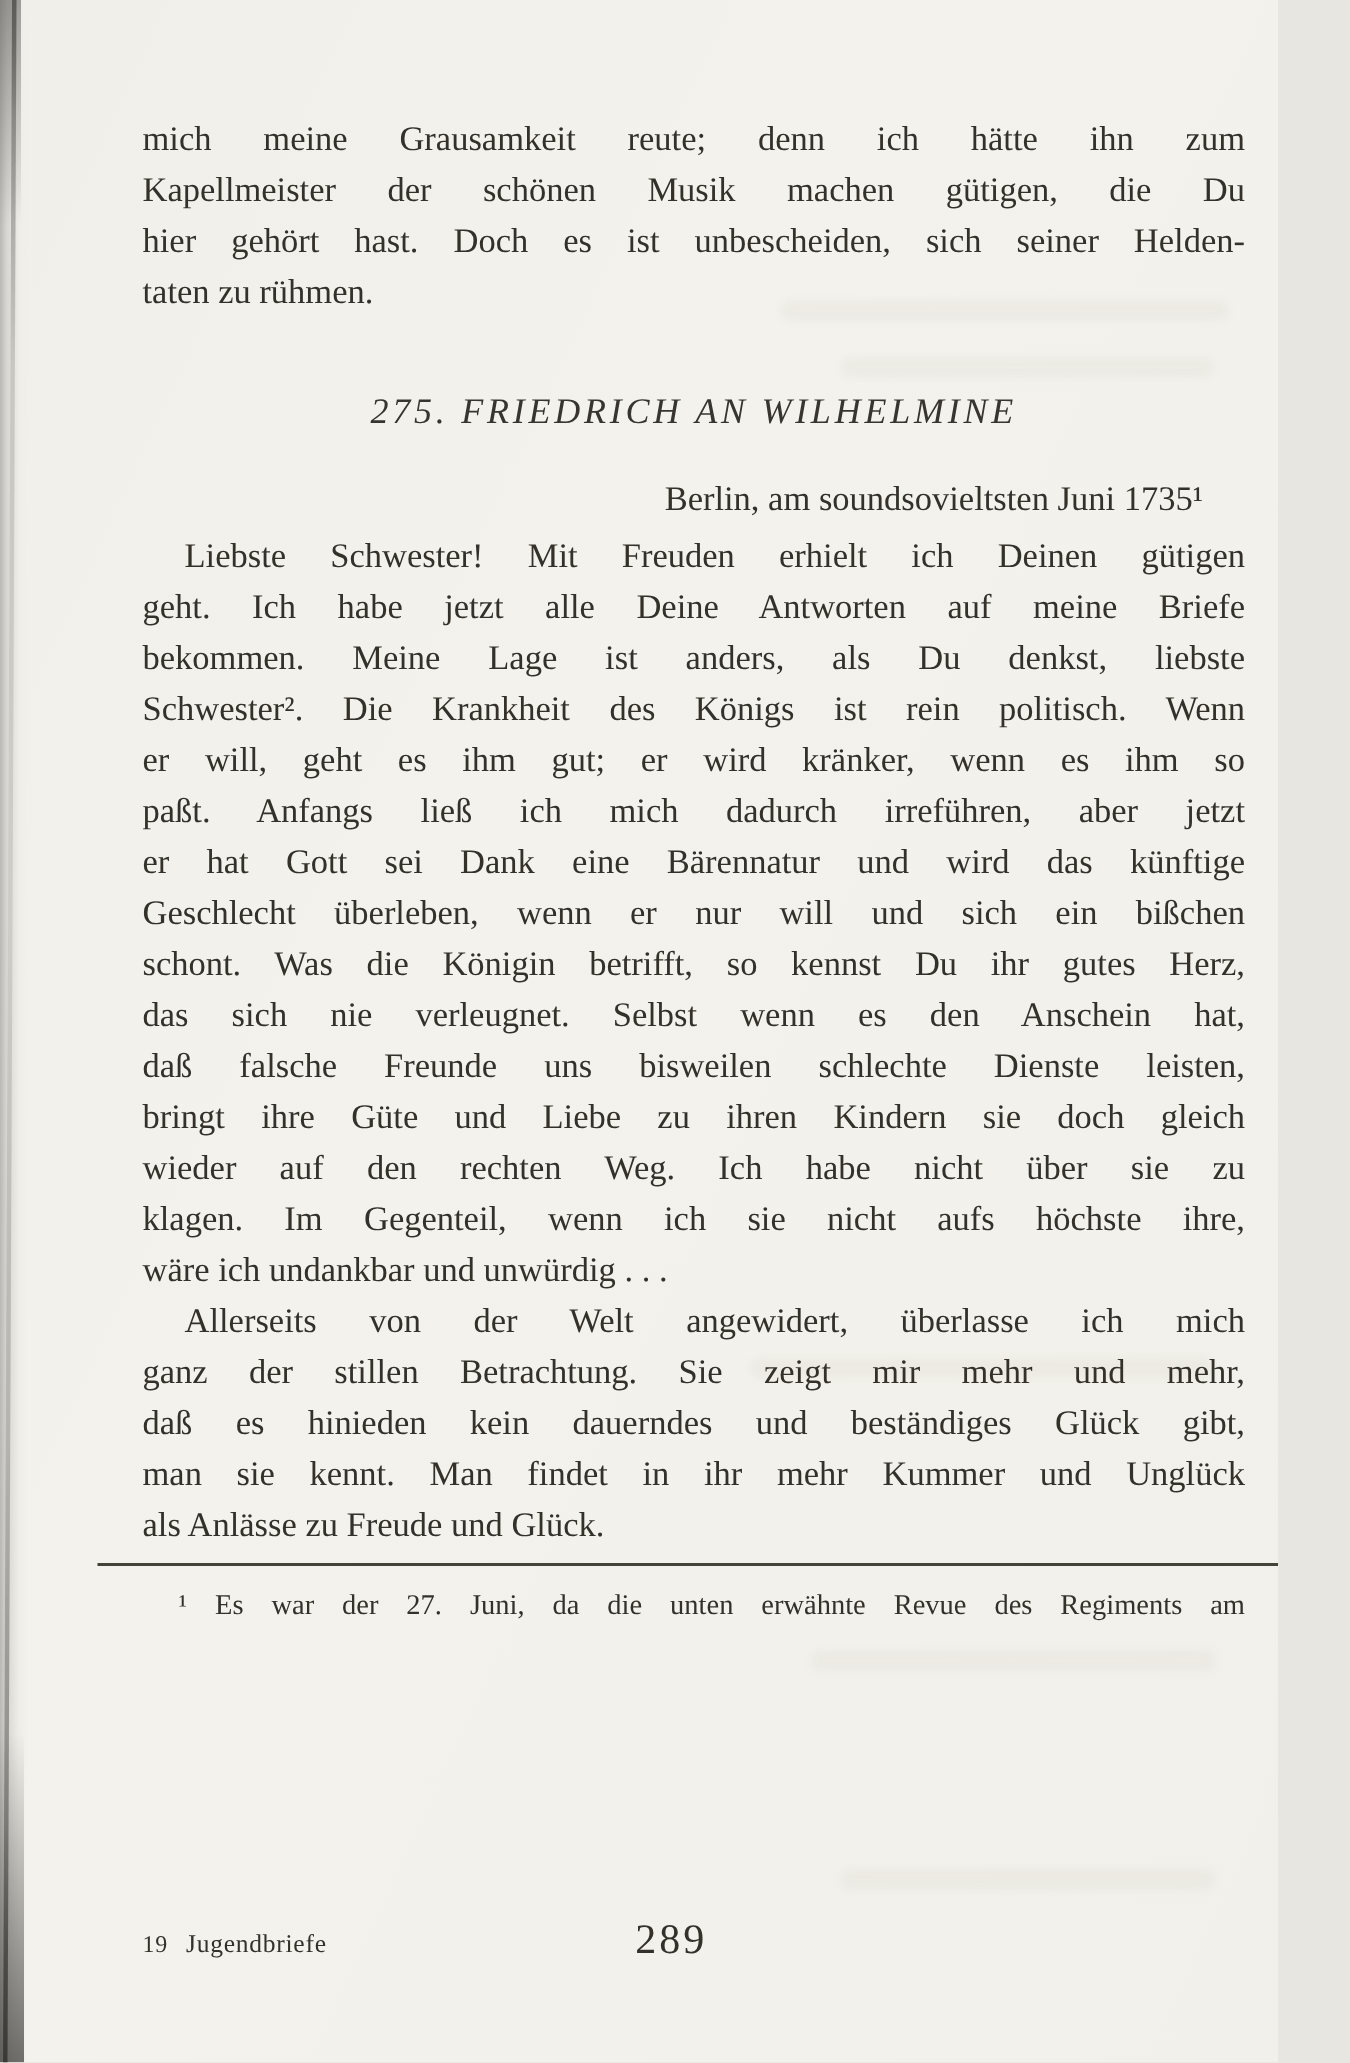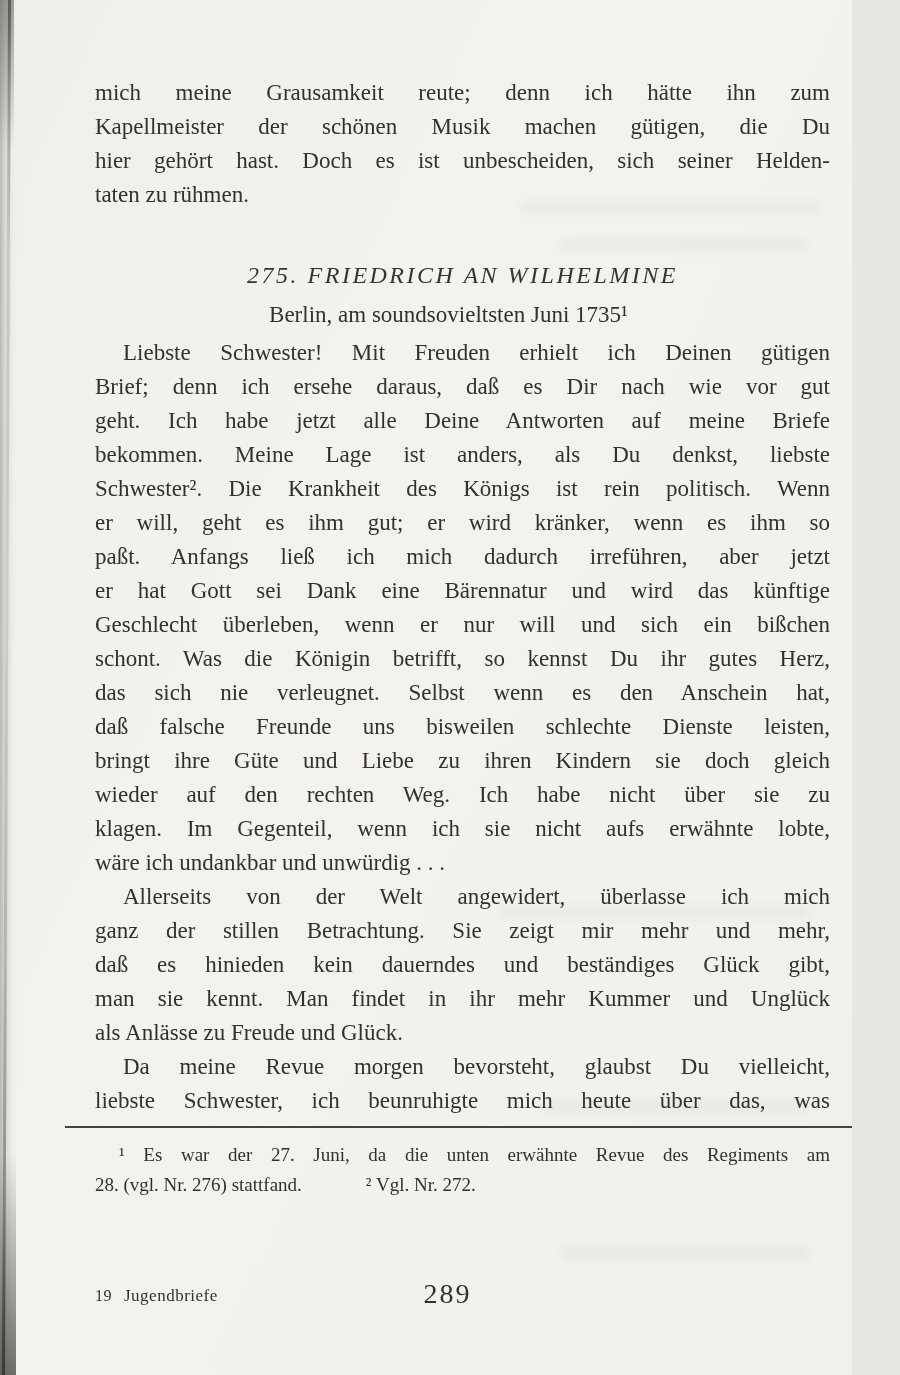--- a/index.html
+++ b/index.html
@@ -69,24 +69,24 @@
   .letter-heading {
     margin-top: 46px;
     font-size: 24px;
     line-height: 34px;
     font-style: italic;
     letter-spacing: 2.5px;
     text-align: center;
     color: #383530;
   }
   .dateline {
-    margin-top: 6px;
+    margin-top: 24px;
     font-size: 23px;
     line-height: 34px;
-    text-align: center;
+    text-align: right;
     padding-right: 28px;
   }
   .para { margin-top: 0; }
   .para.letter-body { margin-top: 4px; }
   .footnote-rule {
     height: 2px;
     background: #454239;
     margin: 8px -32px 0 -30px;
   }
   .footnote {
@@ -149,57 +149,49 @@
         <div class="line">hier gehört hast. Doch es ist unbescheiden, sich seiner Helden-</div>
         <div class="line noj">taten zu rühmen.</div>
       </div>
 
     <div class="letter-heading">275. FRIEDRICH AN WILHELMINE</div>
 
     <div class="dateline">Berlin, am soundsovieltsten Juni 1735¹</div>
 
     <div class="para letter-body">
         <div class="line indent">Liebste Schwester! Mit Freuden erhielt ich Deinen gütigen</div>
-        <div class="line">Brief; denn ich ersehe daraus, daß es Dir nach wie vor gut</div>
         <div class="line">geht. Ich habe jetzt alle Deine Antworten auf meine Briefe</div>
         <div class="line">bekommen. Meine Lage ist anders, als Du denkst, liebste</div>
         <div class="line">Schwester². Die Krankheit des Königs ist rein politisch. Wenn</div>
         <div class="line">er will, geht es ihm gut; er wird kränker, wenn es ihm so</div>
         <div class="line">paßt. Anfangs ließ ich mich dadurch irreführen, aber jetzt</div>
         <div class="line">er hat Gott sei Dank eine Bärennatur und wird das künftige</div>
         <div class="line">Geschlecht überleben, wenn er nur will und sich ein bißchen</div>
         <div class="line">schont. Was die Königin betrifft, so kennst Du ihr gutes Herz,</div>
         <div class="line">das sich nie verleugnet. Selbst wenn es den Anschein hat,</div>
         <div class="line">daß falsche Freunde uns bisweilen schlechte Dienste leisten,</div>
         <div class="line">bringt ihre Güte und Liebe zu ihren Kindern sie doch gleich</div>
         <div class="line">wieder auf den rechten Weg. Ich habe nicht über sie zu</div>
-        <div class="line">klagen. Im Gegenteil, wenn ich sie nicht aufs erwähnte lobte,</div>
+        <div class="line">klagen. Im Gegenteil, wenn ich sie nicht aufs höchste ihre,</div>
         <div class="line noj">wäre ich undankbar und unwürdig . . .</div>
       </div>
 
     <div class="para">
         <div class="line indent">Allerseits von der Welt angewidert, überlasse ich mich</div>
         <div class="line">ganz der stillen Betrachtung. Sie zeigt mir mehr und mehr,</div>
         <div class="line">daß es hinieden kein dauerndes und beständiges Glück gibt,</div>
         <div class="line">man sie kennt. Man findet in ihr mehr Kummer und Unglück</div>
         <div class="line noj">als Anlässe zu Freude und Glück.</div>
       </div>
 
-    <div class="para">
-        <div class="line indent">Da meine Revue morgen bevorsteht, glaubst Du vielleicht,</div>
-        <div class="line">liebste Schwester, ich beunruhigte mich heute über das, was</div>
-      </div>
 
     <div class="footnote-rule"></div>
 
     <div class="footnote">
       <div class="fline1">¹ Es war der 27. Juni, da die unten erwähnte Revue des Regiments am</div>
-      <div class="fline2">
-        <span>28. (vgl. Nr. 276) stattfand.</span><span class="fn-gap"></span><span>² Vgl. Nr. 272.</span>
-      </div>
     </div>
 
   </div>
 
   <div class="footer-row">
     <div class="footer-signature">
       <span class="sig-num">19</span><span>Jugendbriefe</span>
     </div>
     <div class="page-number">289</div>
   </div>

